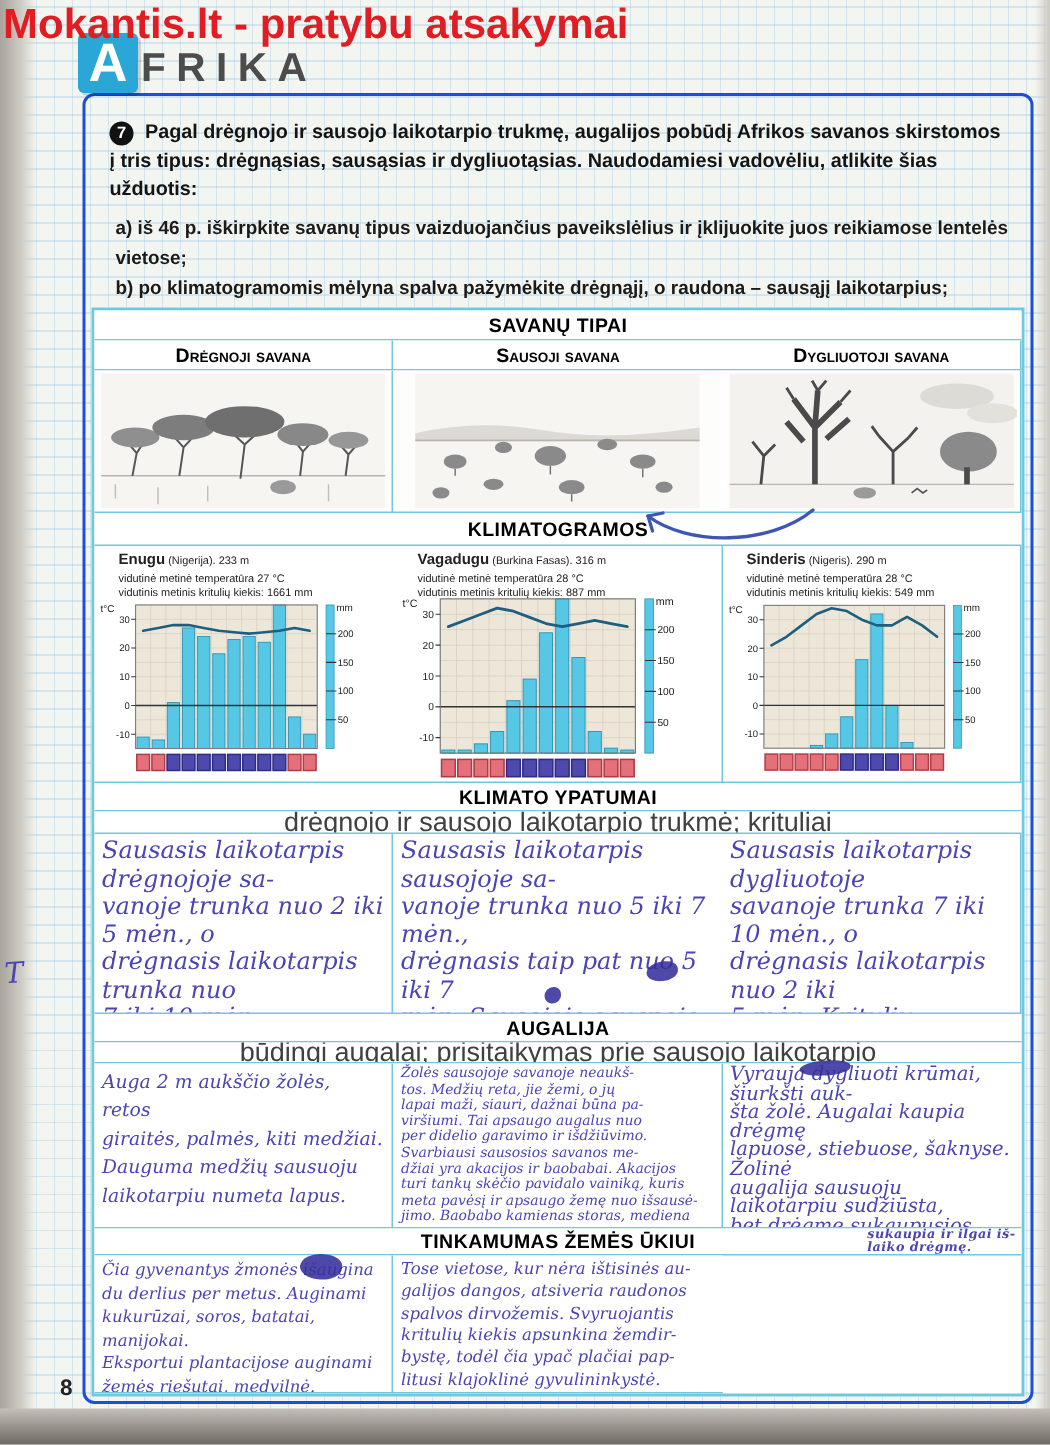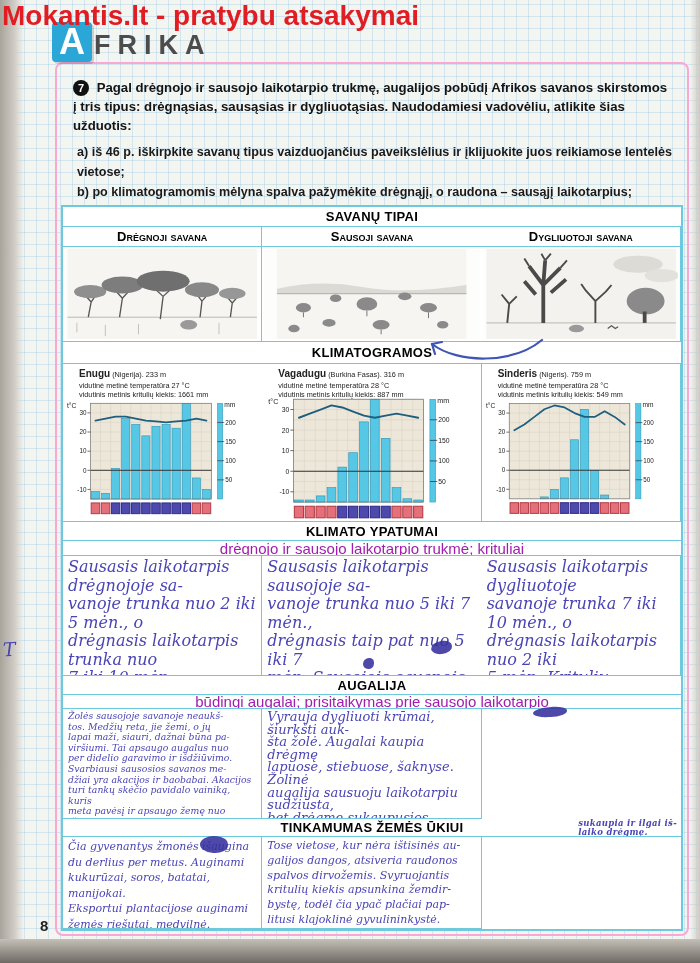--- a/index.html
+++ b/index.html
@@ -18,39 +18,39 @@
          background:linear-gradient(180deg,#c4c0b8,#6e6a63);}
   .watermark{position:absolute;left:2px;top:0px;width:660px;
          font-size:28px;font-weight:bold;color:#e11d23;letter-spacing:0px;z-index:30;}
   .logo{position:absolute;left:52px;top:22px;display:flex;align-items:flex-end;z-index:20;}
   .logo-a{width:40px;height:40px;background:#2aa7d7;border-radius:4px;color:#fff;
           font-size:36px;font-weight:bold;text-align:center;line-height:40px;
           box-shadow:2px 2px 0 rgba(0,0,0,.15);}
   .logo-rest{font-size:27px;font-weight:bold;color:#4c4c4c;letter-spacing:7px;
           margin-left:2px;margin-bottom:1px;}
   .frame{position:absolute;left:55px;top:62px;width:630px;height:870px;
-         border:2px solid #f9a8d4;border-radius:8px;z-index:5;}
+         border:2px solid #1d4ed8;border-radius:8px;z-index:5;}
   .task{position:absolute;left:16px;top:14px;width:596px;font-size:13.2px;
         font-weight:bold;color:#141414;line-height:1.45;}
   .circle-num{display:inline-block;width:16px;height:16px;background:#111;color:#fff;
         border-radius:50%;text-align:center;line-height:16px;font-size:11px;margin-right:4px;}
   .task-items{position:absolute;left:20px;top:78px;width:600px;font-size:12.6px;
         color:#1a1a1a;line-height:1.6;font-weight:bold;}
   .tbl{position:absolute;left:4px;top:141px;width:618px;height:722px;
        border:2px solid #6fc9de;background:#fff;
        display:grid;grid-template-columns:1fr 1.1fr 1fr;
        grid-template-rows:20px 20px 95px 22px 158px 19px 15px 120px 19px 14px 110px 18px 92px;}
   .cell{border-right:1.5px solid #6fc9de;border-bottom:1.5px solid #6fc9de;
         overflow:hidden;position:relative;background:#fff;}
   .cell:nth-child(3n){border-right:none;}
   .span3{grid-column:1 / span 3;border-right:none;}
   .sec-title{display:flex;align-items:center;justify-content:center;
         font-weight:bold;font-size:13px;color:#000;letter-spacing:.3px;}
   .sec-sub{display:flex;align-items:center;justify-content:center;
-        font-size:15px;color:#a21caf;}
+        font-size:18px;color:#404040;}
   .col-head{display:flex;align-items:center;justify-content:center;
         font-weight:bold;font-variant:small-caps;font-size:13px;color:#000;}
   .img-cell{padding:2px;}
   .img-cell svg{width:100%;height:100%;display:block;background:#fdfdfb;}
   .chart-cell{padding:2px 2px 0 2px;background:#fff;}
   .chart-head{font-size:7.3px;line-height:1.25;color:#222;padding:2px 0 0 14px;height:26px;}
   .chart-head b{font-size:10px;}
   .chart-canvas{width:100%;height:128px;}
   .hand{font-family:"DejaVu Serif",serif;font-style:italic;color:#4a44b4;
         white-space:pre-line;padding:2px 5px;}
@@ -336,21 +336,21 @@
             <rect x="88.8" y="107" width="8.733333333333334" height="11" fill="#4d49ad" stroke="#2f2b85" stroke-width="1"></rect>
             <rect x="99.13333333333334" y="107" width="8.733333333333334" height="11" fill="#4d49ad" stroke="#2f2b85" stroke-width="1"></rect>
             <rect x="109.46666666666667" y="107" width="8.733333333333334" height="11" fill="#4d49ad" stroke="#2f2b85" stroke-width="1"></rect>
             <rect x="119.8" y="107" width="8.733333333333334" height="11" fill="#e4707a" stroke="#b23a44" stroke-width="1"></rect>
             <rect x="130.13333333333335" y="107" width="8.733333333333334" height="11" fill="#e4707a" stroke="#b23a44" stroke-width="1"></rect>
             <rect x="140.4666666666667" y="107" width="8.733333333333334" height="11" fill="#e4707a" stroke="#b23a44" stroke-width="1"></rect>
           </svg></div>
     </div>
     <div class="cell chart-cell">
       <div class="chart-head">
-        <div><b>Sinderis</b> <span>(Nigeris). 759 m</span></div>
+        <div><b>Sinderis</b> <span>(Nigeris). 290 m</span></div>
         <div>vidutinė metinė temperatūra 28 °C</div>
         <div>vidutinis metinis kritulių kiekis: 549 mm</div>
       </div>
       <div class="chart-canvas"><svg viewBox="0 0 200 122" width="100%" height="100%" font-family="&quot;Liberation Sans&quot;, sans-serif">
             <rect x="26" y="5" width="124" height="98" fill="#ede7da"></rect>
             <line x1="26" y1="5" x2="26" y2="103" stroke="#d6cfc1" stroke-width="0.5"></line>
             <line x1="36.333333333333336" y1="5" x2="36.333333333333336" y2="103" stroke="#d6cfc1" stroke-width="0.5"></line>
             <line x1="46.66666666666667" y1="5" x2="46.66666666666667" y2="103" stroke="#d6cfc1" stroke-width="0.5"></line>
             <line x1="57" y1="5" x2="57" y2="103" stroke="#d6cfc1" stroke-width="0.5"></line>
             <line x1="67.33333333333334" y1="5" x2="67.33333333333334" y2="103" stroke="#d6cfc1" stroke-width="0.5"></line>
@@ -437,20 +437,24 @@
     <div class="cell hand ky">Sausasis laikotarpis dygliuotoje
 savanoje trunka 7 iki 10 mėn., o
 drėgnasis laikotarpis nuo 2 iki
 5 mėn. Kritulių iškrinta
 nedaug (250–500 mm per
 metus).</div>
 
     <div class="cell span3 sec-title">AUGALIJA</div>
     <div class="cell span3 sec-sub">būdingi augalai; prisitaikymas prie sausojo laikotarpio</div>
 
+    <div class="cell hand aug1">Auga 2 m aukščio žolės, retos
+giraitės, palmės, kiti medžiai.
+Dauguma medžių sausuoju
+laikotarpiu numeta lapus.</div>
     <div class="cell hand aug2">Žolės sausojoje savanoje neaukš-
 tos. Medžių reta, jie žemi, o jų
 lapai maži, siauri, dažnai būna pa-
 viršiumi. Tai apsaugo augalus nuo
 per didelio garavimo ir išdžiūvimo.
 Svarbiausi sausosios savanos me-
 džiai yra akacijos ir baobabai. Akacijos
 turi tankų skėčio pavidalo vainiką, kuris
 meta pavėsį ir apsaugo žemę nuo išsausė-
 jimo. Baobabo kamienas storas, mediena</div>

